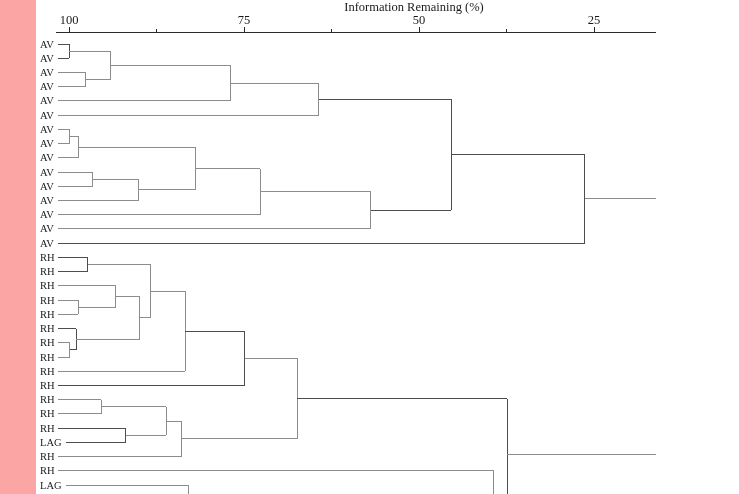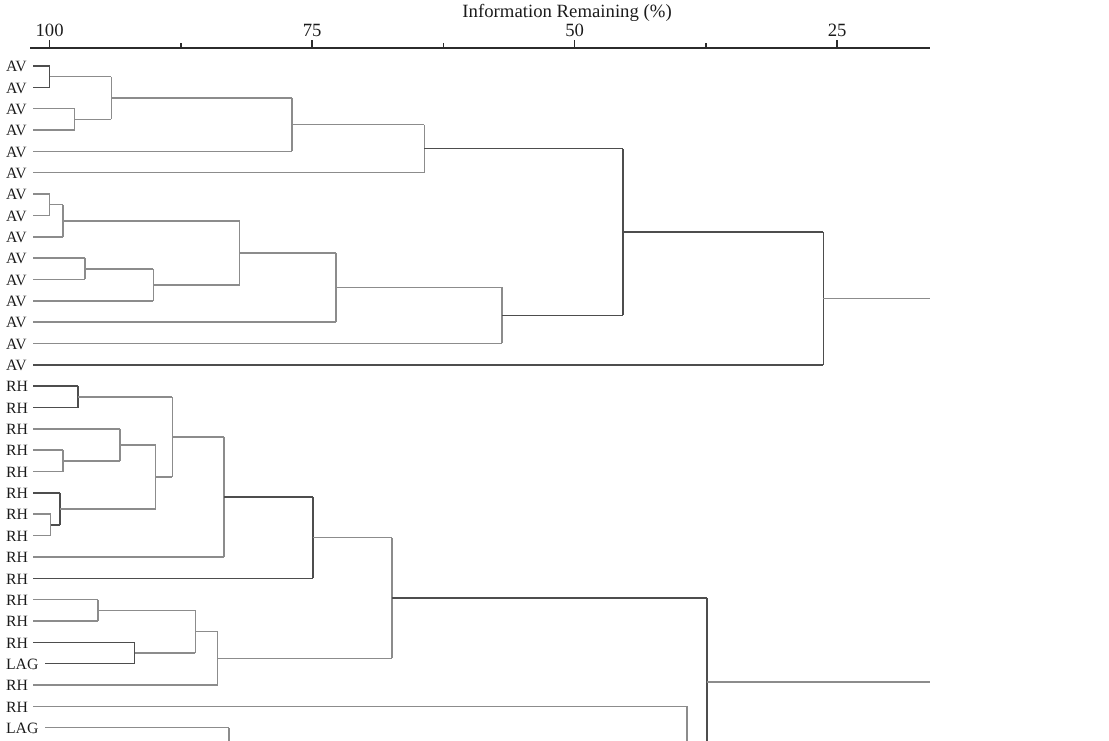--- a/index.html
+++ b/index.html
@@ -2,20 +2,21 @@
 <html><head>
 <meta charset="utf-8">
 <style>
   html,body{margin:0;padding:0;background:#ffffff;}
   .canvas-wrap{
     position:relative;
     width:620px;height:494px;
     background:#fca5a5;
     overflow:hidden;
     font-family:"Liberation Serif", serif;
+    padding-left:36px;
   }
   svg text{ font-family:"Liberation Serif", serif; }
 </style>
 </head>
 <body>
 
 <div class="canvas-wrap">
   <svg id="chart-svg" width="739" height="494" viewBox="0 0 739 494" xmlns="http://www.w3.org/2000/svg">
     <rect x="0" y="0" width="739" height="494" fill="#ffffff"></rect>
     <text id="chart-title" x="378" y="11" text-anchor="middle" font-size="12.5" fill="#1a1a1a">Information Remaining (%)</text>

